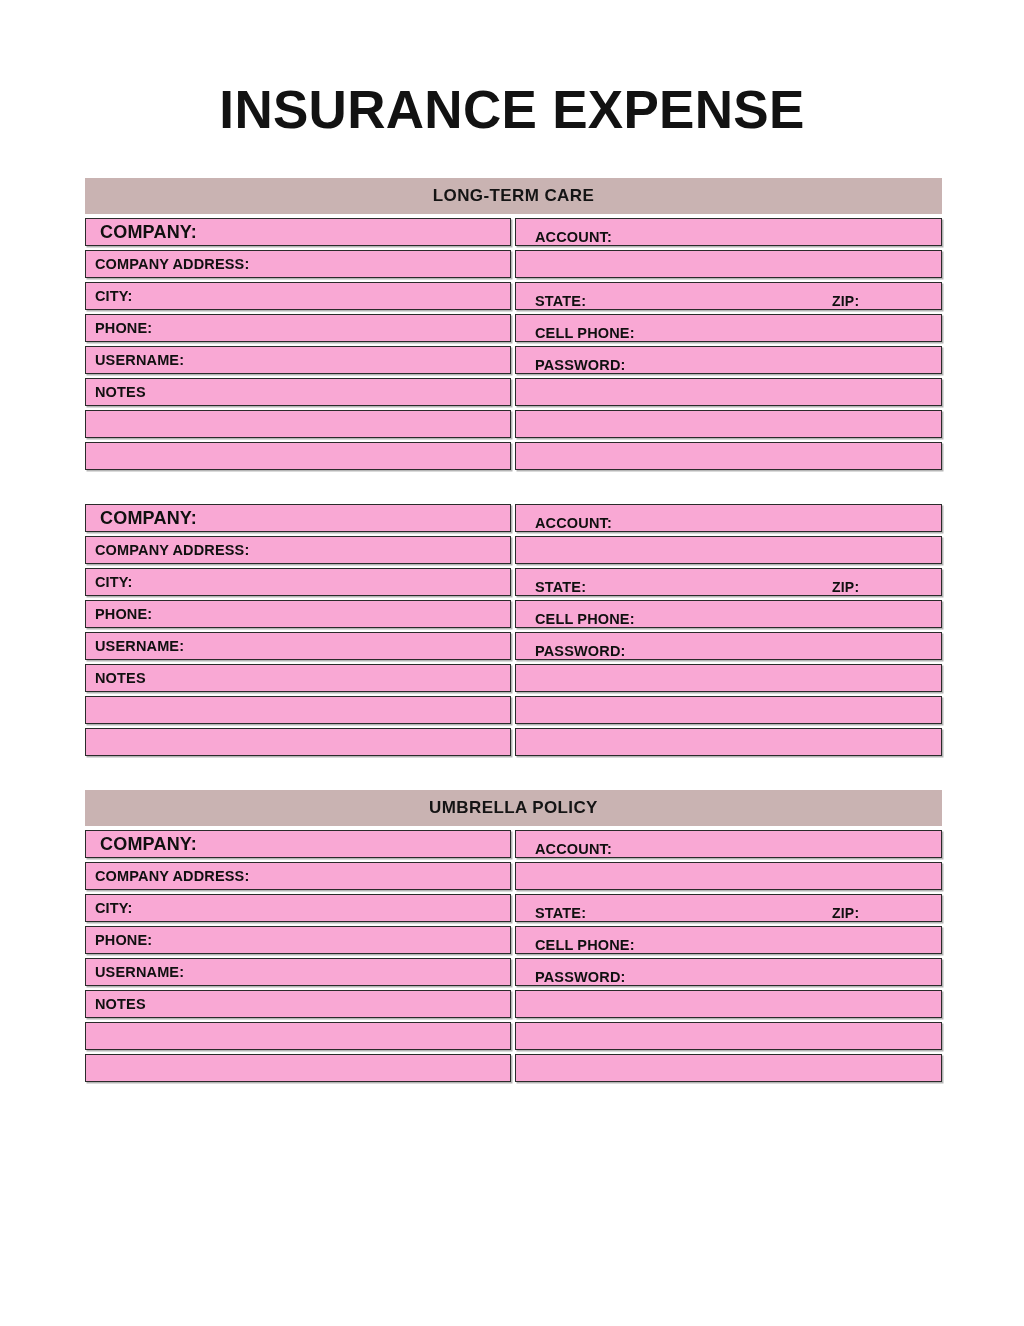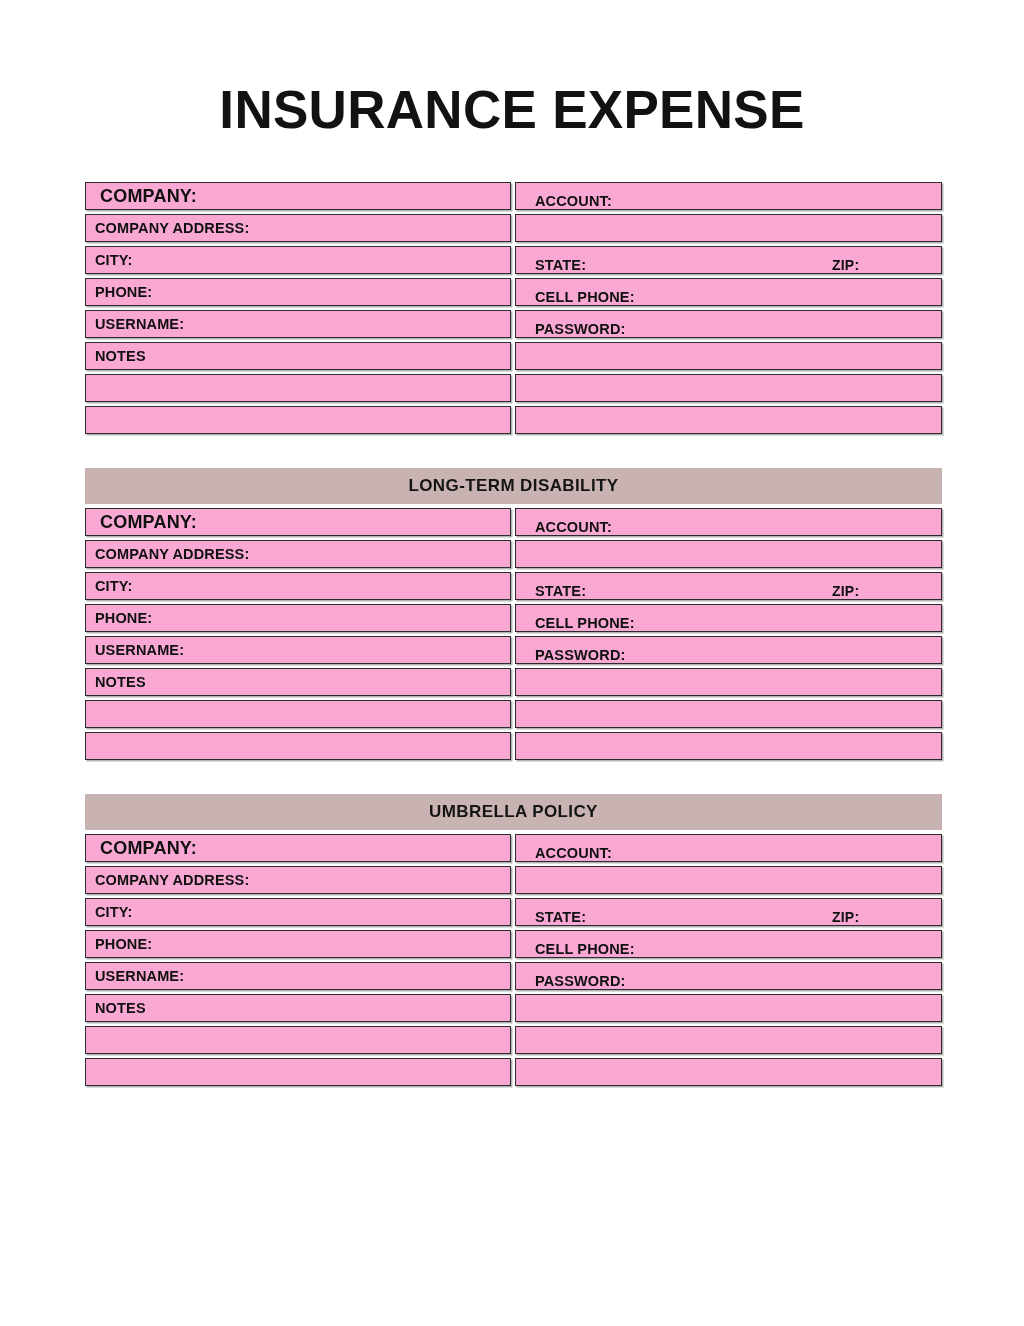--- a/index.html
+++ b/index.html
@@ -110,20 +110,21 @@
 </style>
 </head>
 <body style="background: rgb(255, 255, 255);">
 
 <div class="page">
 
   <h1 class="doc-title" style="color: rgb(18, 18, 18);">INSURANCE EXPENSE</h1>
 
   <div class="sections">
       <div class="section">
+        <div class="section-banner" style="background: rgb(201, 179, 178);">LONG-TERM CARE</div>
         <div class="row">
           <div class="cell left" style="border-color: rgb(43, 43, 43);">
             <span class="cell-label big">COMPANY:</span>
           </div>
           <div class="cell right" style="border-color: rgb(43, 43, 43);">
             <span class="cell-label">ACCOUNT:</span>
           </div>
         </div>
         <div class="row">
           <div class="cell left" style="border-color: rgb(43, 43, 43);">
@@ -177,21 +178,20 @@
         <div class="row">
           <div class="cell left" style="border-color: rgb(43, 43, 43);">
             <span class="cell-label"></span>
           </div>
           <div class="cell right" style="border-color: rgb(43, 43, 43);">
             <span class="cell-label"></span>
           </div>
         </div>
       </div>
       <div class="section">
-        <div class="section-banner" style="background: rgb(201, 179, 178);">LONG-TERM DISABILITY</div>
         <div class="row">
           <div class="cell left" style="border-color: rgb(43, 43, 43);">
             <span class="cell-label big">COMPANY:</span>
           </div>
           <div class="cell right" style="border-color: rgb(43, 43, 43);">
             <span class="cell-label">ACCOUNT:</span>
           </div>
         </div>
         <div class="row">
           <div class="cell left" style="border-color: rgb(43, 43, 43);">

